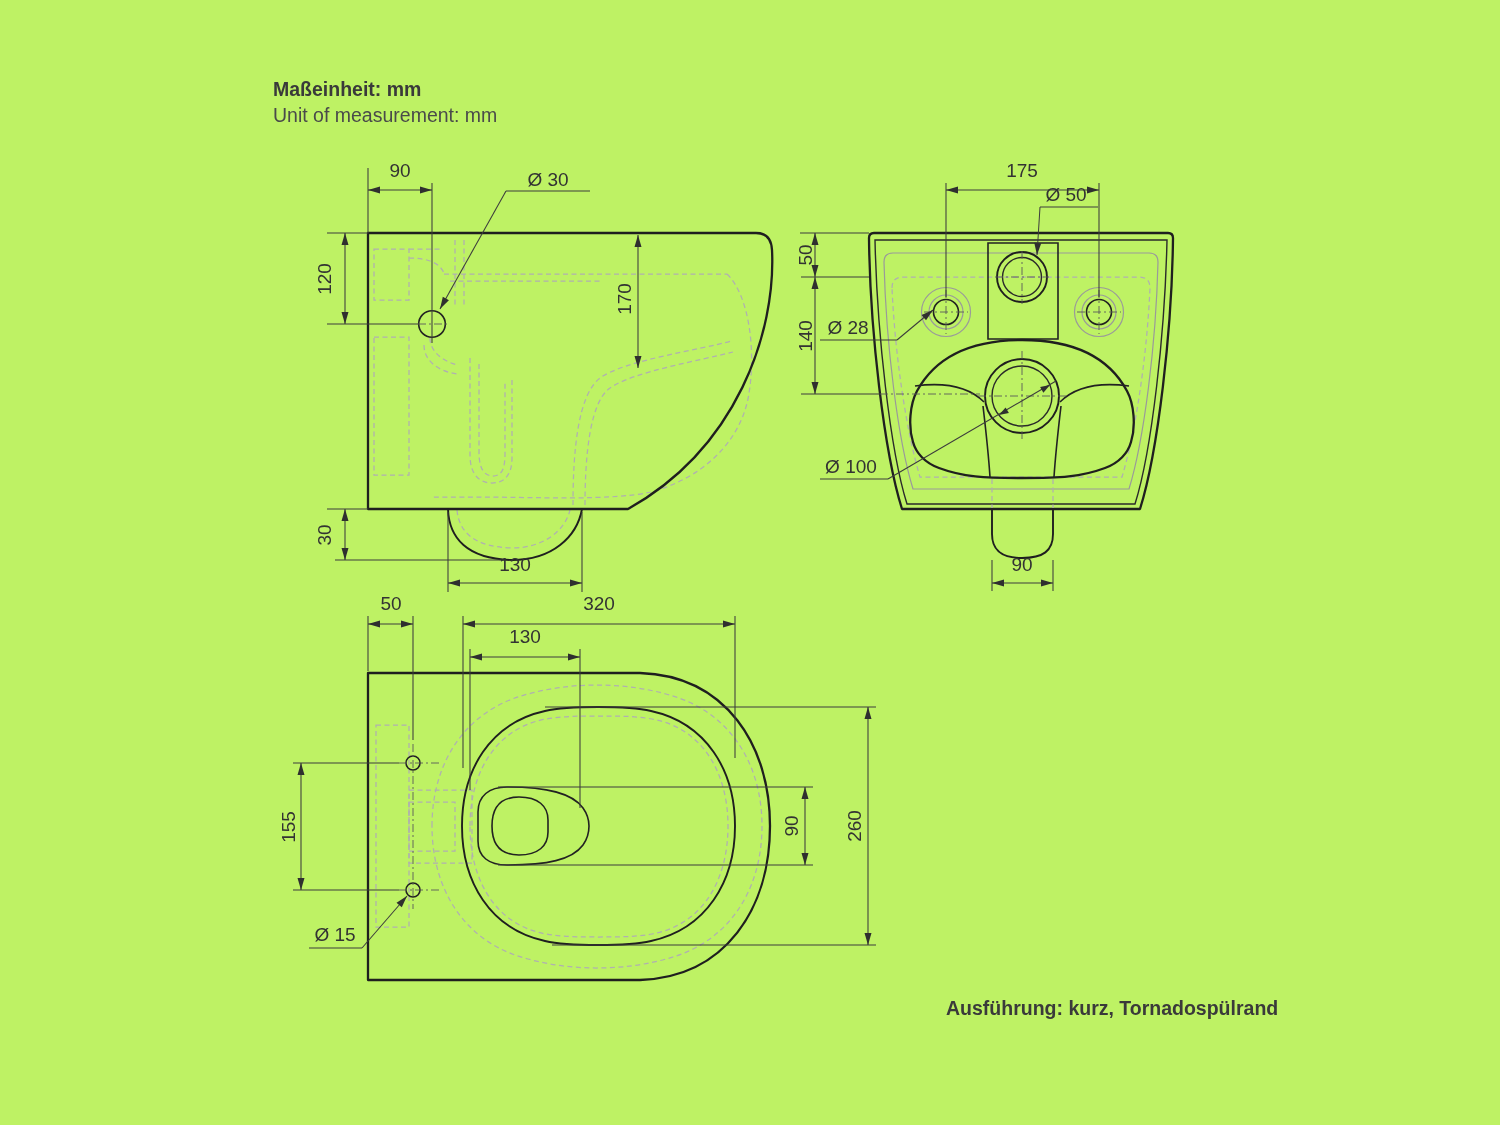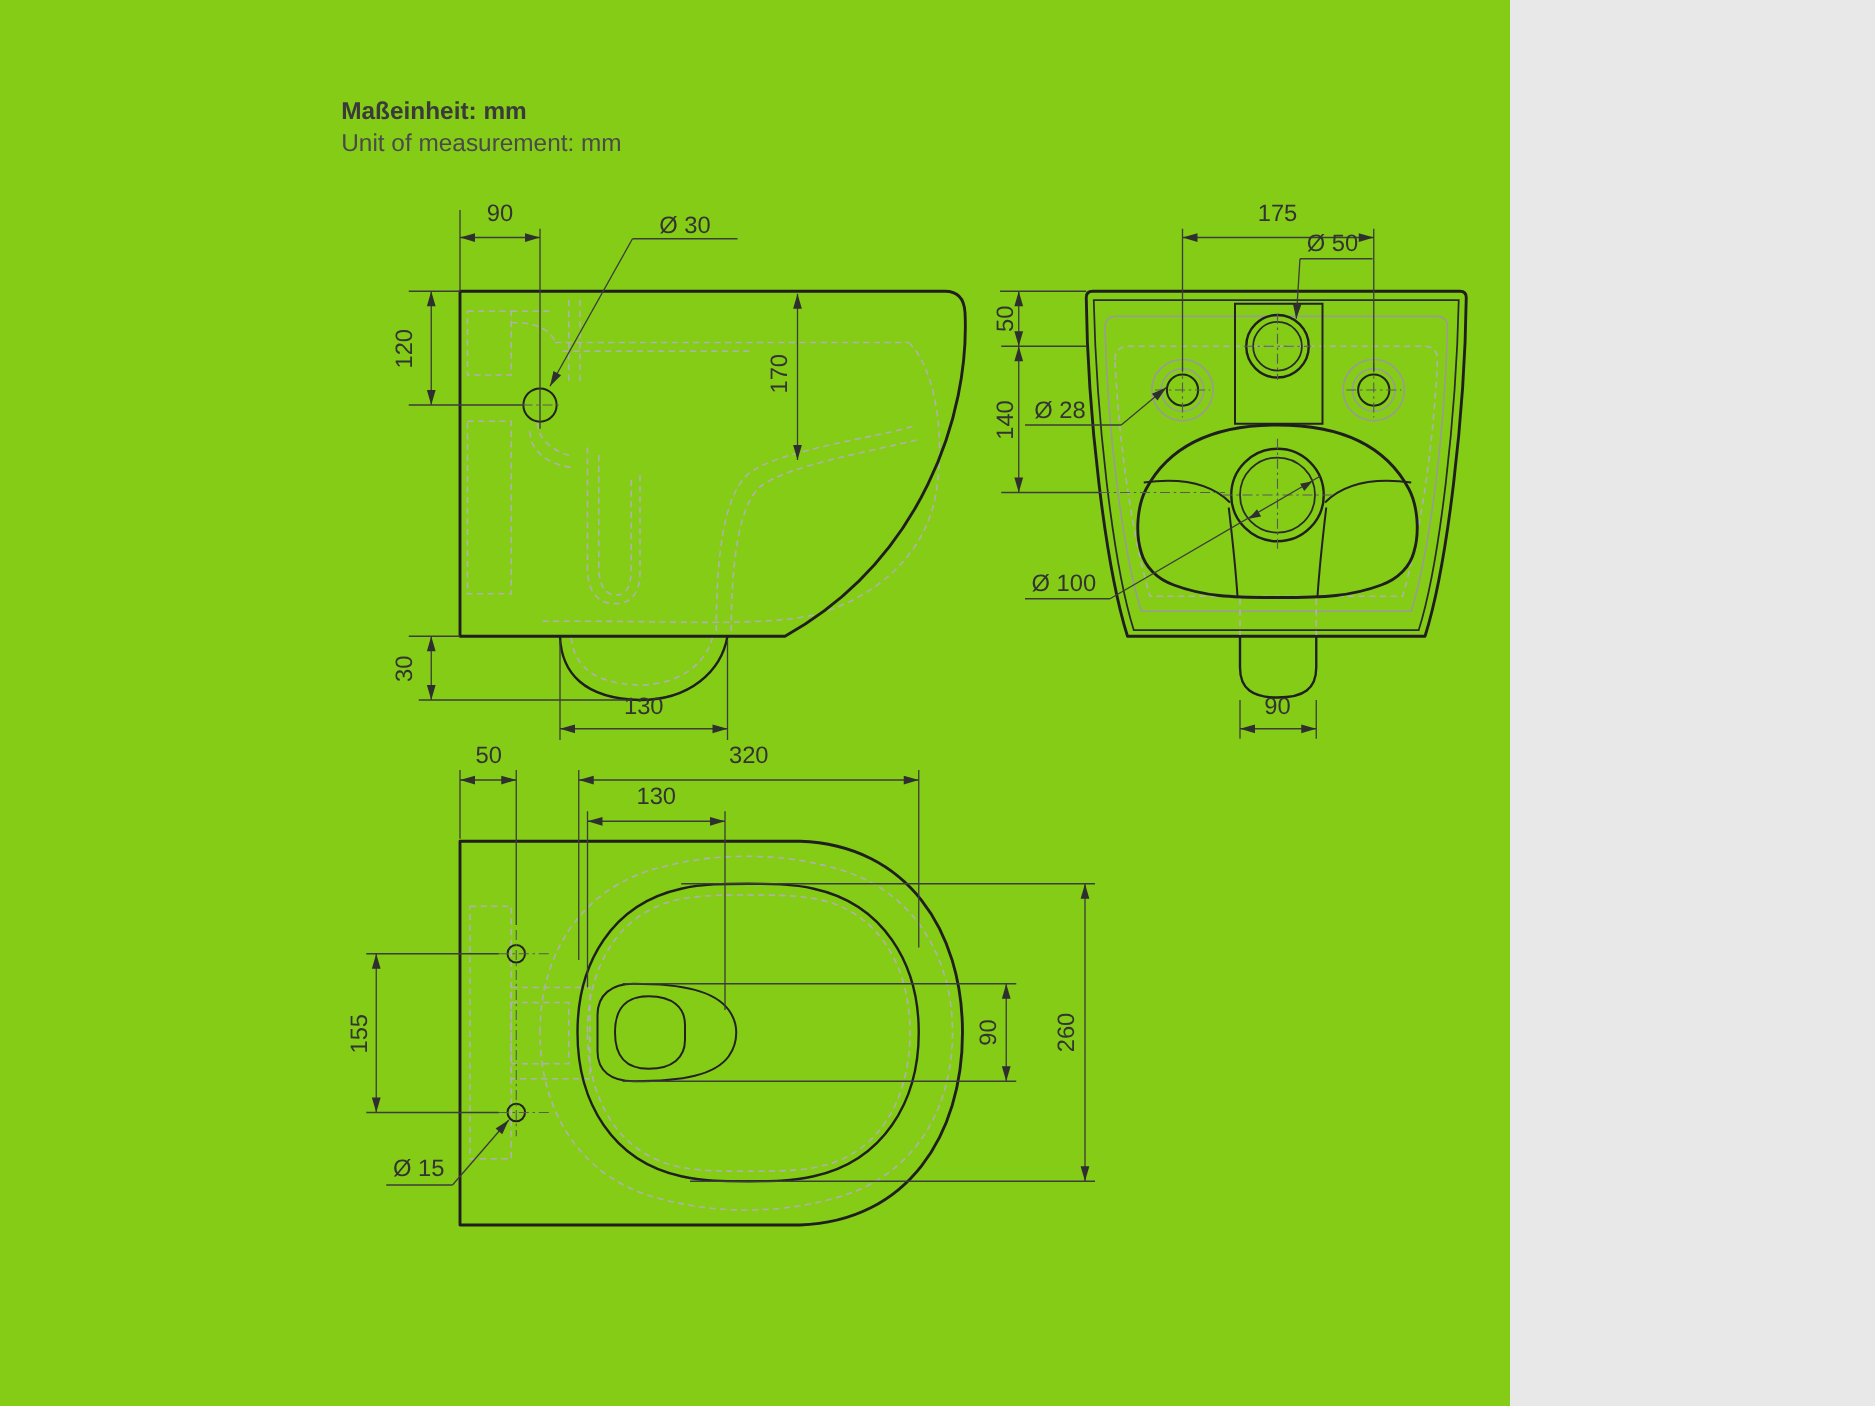--- a/index.html
+++ b/index.html
@@ -1,18 +1,18 @@
 <!DOCTYPE html>
 <html><head>
 <meta charset="utf-8">
 <style>
   html,body { margin:0; padding:0; background:#e8e8e8; }
   .canvas {
-    position:relative; width:1208px; height:1125px;
-    background:#84cc16; overflow:hidden;
+    position:relative; width:1500px; height:1125px;
+    background:#bef264; overflow:hidden;
     font-family:"Liberation Sans", sans-serif;
   }
   .note { position:absolute; line-height:26px; font-size:19.5px; color:#4a4a4a; }
   .note .b { font-weight:bold; color:#3a3a3a; }
   .hdr { left:273px; top:76px; }
   .ftr { left:946px; top:995px; }
   svg.draw { position:absolute; left:0; top:0; }
   
   .ol  { stroke:#1f1f1f; stroke-width:2.3; fill:none; stroke-linecap:round; stroke-linejoin:round; }
   .ol2 { stroke:#1f1f1f; stroke-width:1.9; fill:none; stroke-linecap:round; }
@@ -227,15 +227,16 @@
       <text class="t mid" x="599" y="610">320</text>
       <text class="t mid" x="525" y="643">130</text>
       <text class="t mid vc" x="288" y="827" transform="rotate(-90 288 827)">155</text>
       <text class="t mid" x="335" y="941">Ø 15</text>
       <text class="t mid vc" x="791" y="826" transform="rotate(-90 791 826)">90</text>
       <text class="t mid vc" x="854" y="826" transform="rotate(-90 854 826)">260</text>
     </g>
   </svg>
 
   <div class="note ftr">
+    <div class="b">Ausführung: kurz, Tornadospülrand</div>
   </div>
 
 </div>
 
 </body></html>

